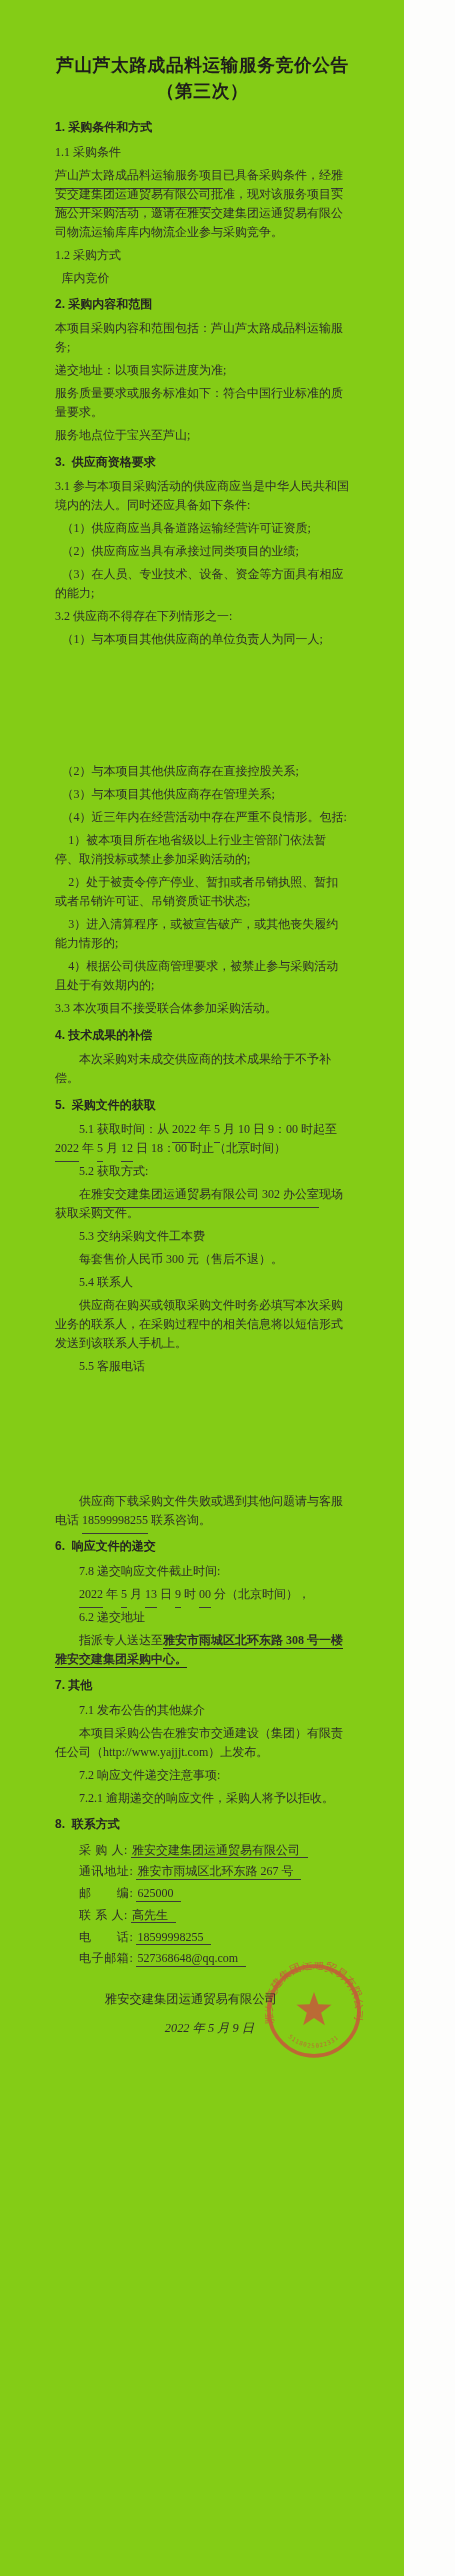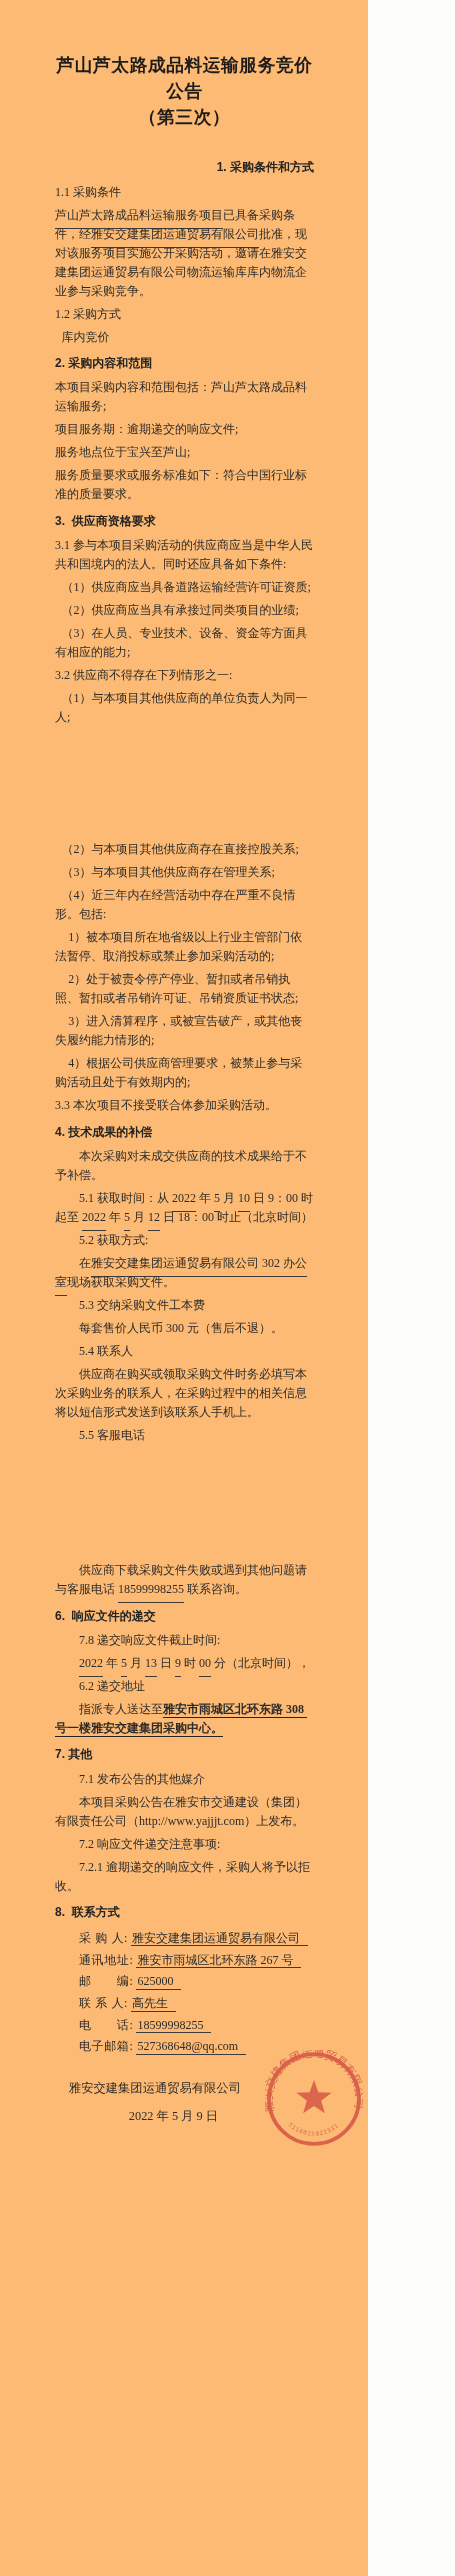--- a/index.html
+++ b/index.html
@@ -4,23 +4,23 @@
 <style>
   html,body{margin:0;padding:0;}
   body{
     width:456px;
     background:#fdfdfc;
     font-family:"Liberation Serif","DejaVu Serif",serif;
     color:#2d2c2a;
   }
   .page{
     position:relative;
-    width:368px;
+    width:404px;
     min-height:2576px;
-    background:#fdba74;
+    background:#84cc16;
     overflow:hidden;
   }
   .doc{
     padding:52px 54px 0 55px;
     font-size:12px;
     line-height:19px;
   }
   .title{
     text-align:center;
     font-weight:700;
@@ -31,21 +31,21 @@
   }
   .hs{
     font-family:"Liberation Sans","DejaVu Sans",sans-serif;
     font-weight:700;
     font-size:12px;
     line-height:19.4px;
     color:#252423;
     margin:7.4px 0 5.1px 0;
     white-space:pre-wrap;
   }
-  .hs.first{margin-top:28px;text-align:right;}
+  .hs.first{margin-top:14px;}
   p{margin:4px 0;white-space:pre-wrap;}
   .ind{text-indent:2em;}
   .ind-half{text-indent:0.55em;}
   .ind-1{text-indent:1.1em;}
   .u{border-bottom:0.9px solid #3c3b39;padding-bottom:6px;}
   .bu{font-weight:700;border-bottom:1.1px solid #242322;padding-bottom:0.6px;}
   .spacer{width:100%;}
   .gap-a{height:105px;}
   .gap-b{height:108px;}
   .c-row{margin:0 0 0 24px;line-height:21.7px;white-space:pre-wrap;}
@@ -61,20 +61,21 @@
     z-index:2;
   }
   .sig-date{
     text-align:right;
     padding-right:96px;
     font-size:12.3px;
     line-height:19.4px;
     margin-top:9px;
     position:relative;
     z-index:2;
+    font-style:italic;
   }
   .stamp{
     position:absolute;
     left:210px;
     top:-28.5px;
     z-index:1;
     opacity:0.82;
   }
 </style>
 </head>
@@ -89,23 +90,23 @@
     </div>
 
     <div class="hs first">1. 采购条件和方式</div>
     <p>1.1 采购条件</p>
     <p><span class="u">芦山芦太路成品料运输服务项目</span><span>已具备采购条件，经</span><span class="u">雅安交建集团运通贸易有限公司</span><span>批准，现对该服务项目实施公开采购活动，邀请在雅安交建集团运通贸易有限公司物流运输库库内物流企业参与采购竞争。</span></p>
     <p>1.2 采购方式</p>
     <p class="ind-half">库内竞价</p>
 
     <div class="hs">2. 采购内容和范围</div>
     <p>本项目采购内容和范围包括：芦山芦太路成品料运输服务;</p>
-    <p>项目服务期：逾期递交的响应文件;</p>
+    <p>递交地址：以项目实际进度为准;</p>
+    <p>服务质量要求或服务标准如下：符合中国行业标准的质量要求。</p>
     <p>服务地点位于宝兴至芦山;</p>
-    <p>服务质量要求或服务标准如下：符合中国行业标准的质量要求。</p>
 
     <div class="hs">3.  供应商资格要求</div>
     <p>3.1 参与本项目采购活动的供应商应当是中华人民共和国境内的法人。同时还应具备如下条件:</p>
     <p class="ind-half">（1）供应商应当具备道路运输经营许可证资质;</p>
     <p class="ind-half">（2）供应商应当具有承接过同类项目的业绩;</p>
     <p class="ind-half">（3）在人员、专业技术、设备、资金等方面具有相应的能力;</p>
     <p>3.2 供应商不得存在下列情形之一:</p>
     <p class="ind-half">（1）与本项目其他供应商的单位负责人为同一人;</p>
 
     <div class="spacer gap-a"></div>
@@ -115,20 +116,21 @@
     <p class="ind-half">（4）近三年内在经营活动中存在严重不良情形。包括:</p>
     <p class="ind-1">1）被本项目所在地省级以上行业主管部门依法暂停、取消投标或禁止参加采购活动的;</p>
     <p class="ind-1">2）处于被责令停产停业、暂扣或者吊销执照、暂扣或者吊销许可证、吊销资质证书状态;</p>
     <p class="ind-1">3）进入清算程序，或被宣告破产，或其他丧失履约能力情形的;</p>
     <p class="ind-1">4）根据公司供应商管理要求，被禁止参与采购活动且处于有效期内的;</p>
     <p>3.3 本次项目不接受联合体参加采购活动。</p>
 
     <div class="hs">4. 技术成果的补偿</div>
     <p class="ind">本次采购对未成交供应商的技术成果给于不予补偿。</p>
 
+    <div class="hs">5.  采购文件的获取</div>
     <p class="ind"><span>5.1 获取时间：从 </span><span class="u">2022</span><span> 年 </span><span class="u">5</span><span> 月 </span><span class="u">10</span><span> 日 9：00 时起至 </span><span class="u">2022</span><span> 年 </span><span class="u">5</span><span> 月 </span><span class="u">12</span><span> 日 18：00 时止（北京时间）</span></p>
     <p class="ind">5.2 获取方式:</p>
     <p class="ind"><span>在</span><span class="u">雅安交建集团运通贸易有限公司 302 办公室</span><span>现场获取采购文件。</span></p>
     <p class="ind">5.3 交纳采购文件工本费</p>
     <p class="ind">每套售价人民币 300 元（售后不退）。</p>
     <p class="ind">5.4 联系人</p>
     <p class="ind">供应商在购买或领取采购文件时务必填写本次采购业务的联系人，在采购过程中的相关信息将以短信形式发送到该联系人手机上。</p>
     <p class="ind">5.5 客服电话</p>
 
     <div class="spacer gap-b"></div>

